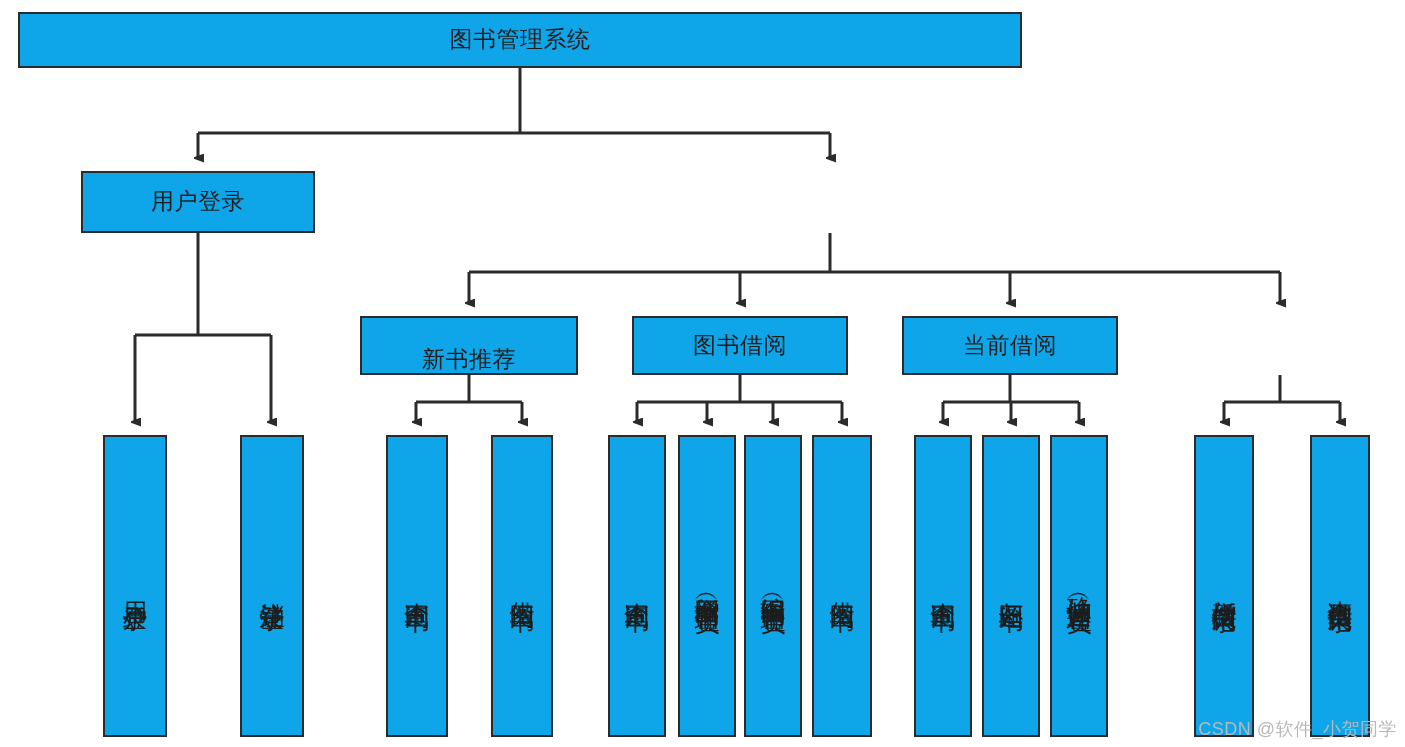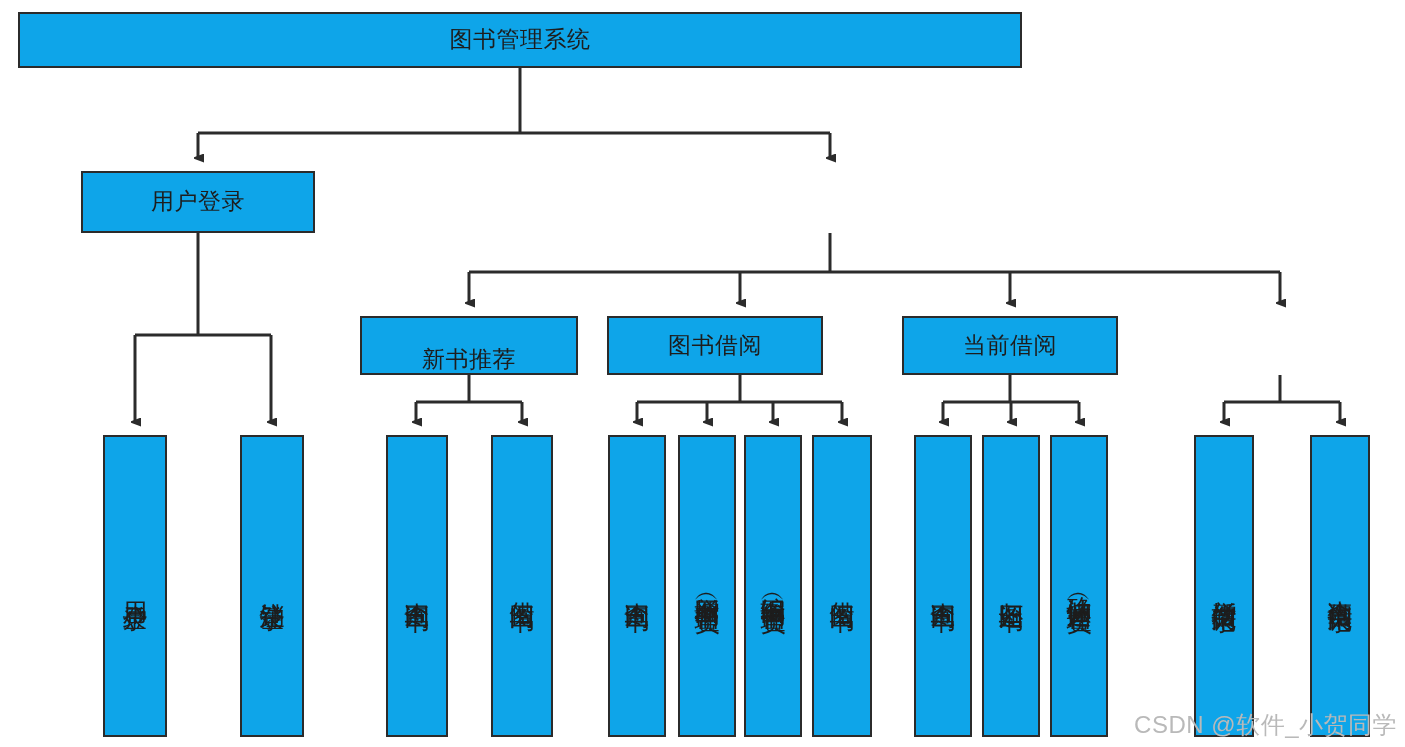--- a/index.html
+++ b/index.html
@@ -55,21 +55,21 @@
     text-orientation: upright;
     font-size: 25px;
     letter-spacing: 2px;
     line-height: 1;
     white-space: nowrap;
   }
   #watermark {
     position: absolute;
     right: 8px;
     bottom: 6px;
-    font-size: 24px;
+    font-size: 18px;
     color: #b9b9b9;
     letter-spacing: 0.5px;
     z-index: 5;
     white-space: nowrap;
   }
 </style>
 </head>
 <body>
 
 <div id="canvas">
@@ -128,21 +128,21 @@
     <span class="node-label">图书管理系统</span>
   </div>
 
   <div class="node horizontal" style="left:81px; top:171px; width:234px; height:62px;">
     <span class="node-label">用户登录</span>
   </div>
 
   <div class="node horizontal" style="left:360px; top:316px; width:218px; height:59px;align-items:flex-end;">
     <span class="node-label">新书推荐</span>
   </div>
-  <div class="node horizontal" style="left:607px; top:316px; width:216px; height:59px;">
+  <div class="node horizontal" style="left:632px; top:316px; width:216px; height:59px;">
     <span class="node-label">图书借阅</span>
   </div>
   <div class="node horizontal" style="left:902px; top:316px; width:216px; height:59px;">
     <span class="node-label">当前借阅</span>
   </div>
 
   <div class="node vertical" style="left:103px; top:435px; width:64px; height:302px;">
     <span class="node-label">用户登录</span>
   </div>
   <div class="node vertical" style="left:240px; top:435px; width:64px; height:302px;">

